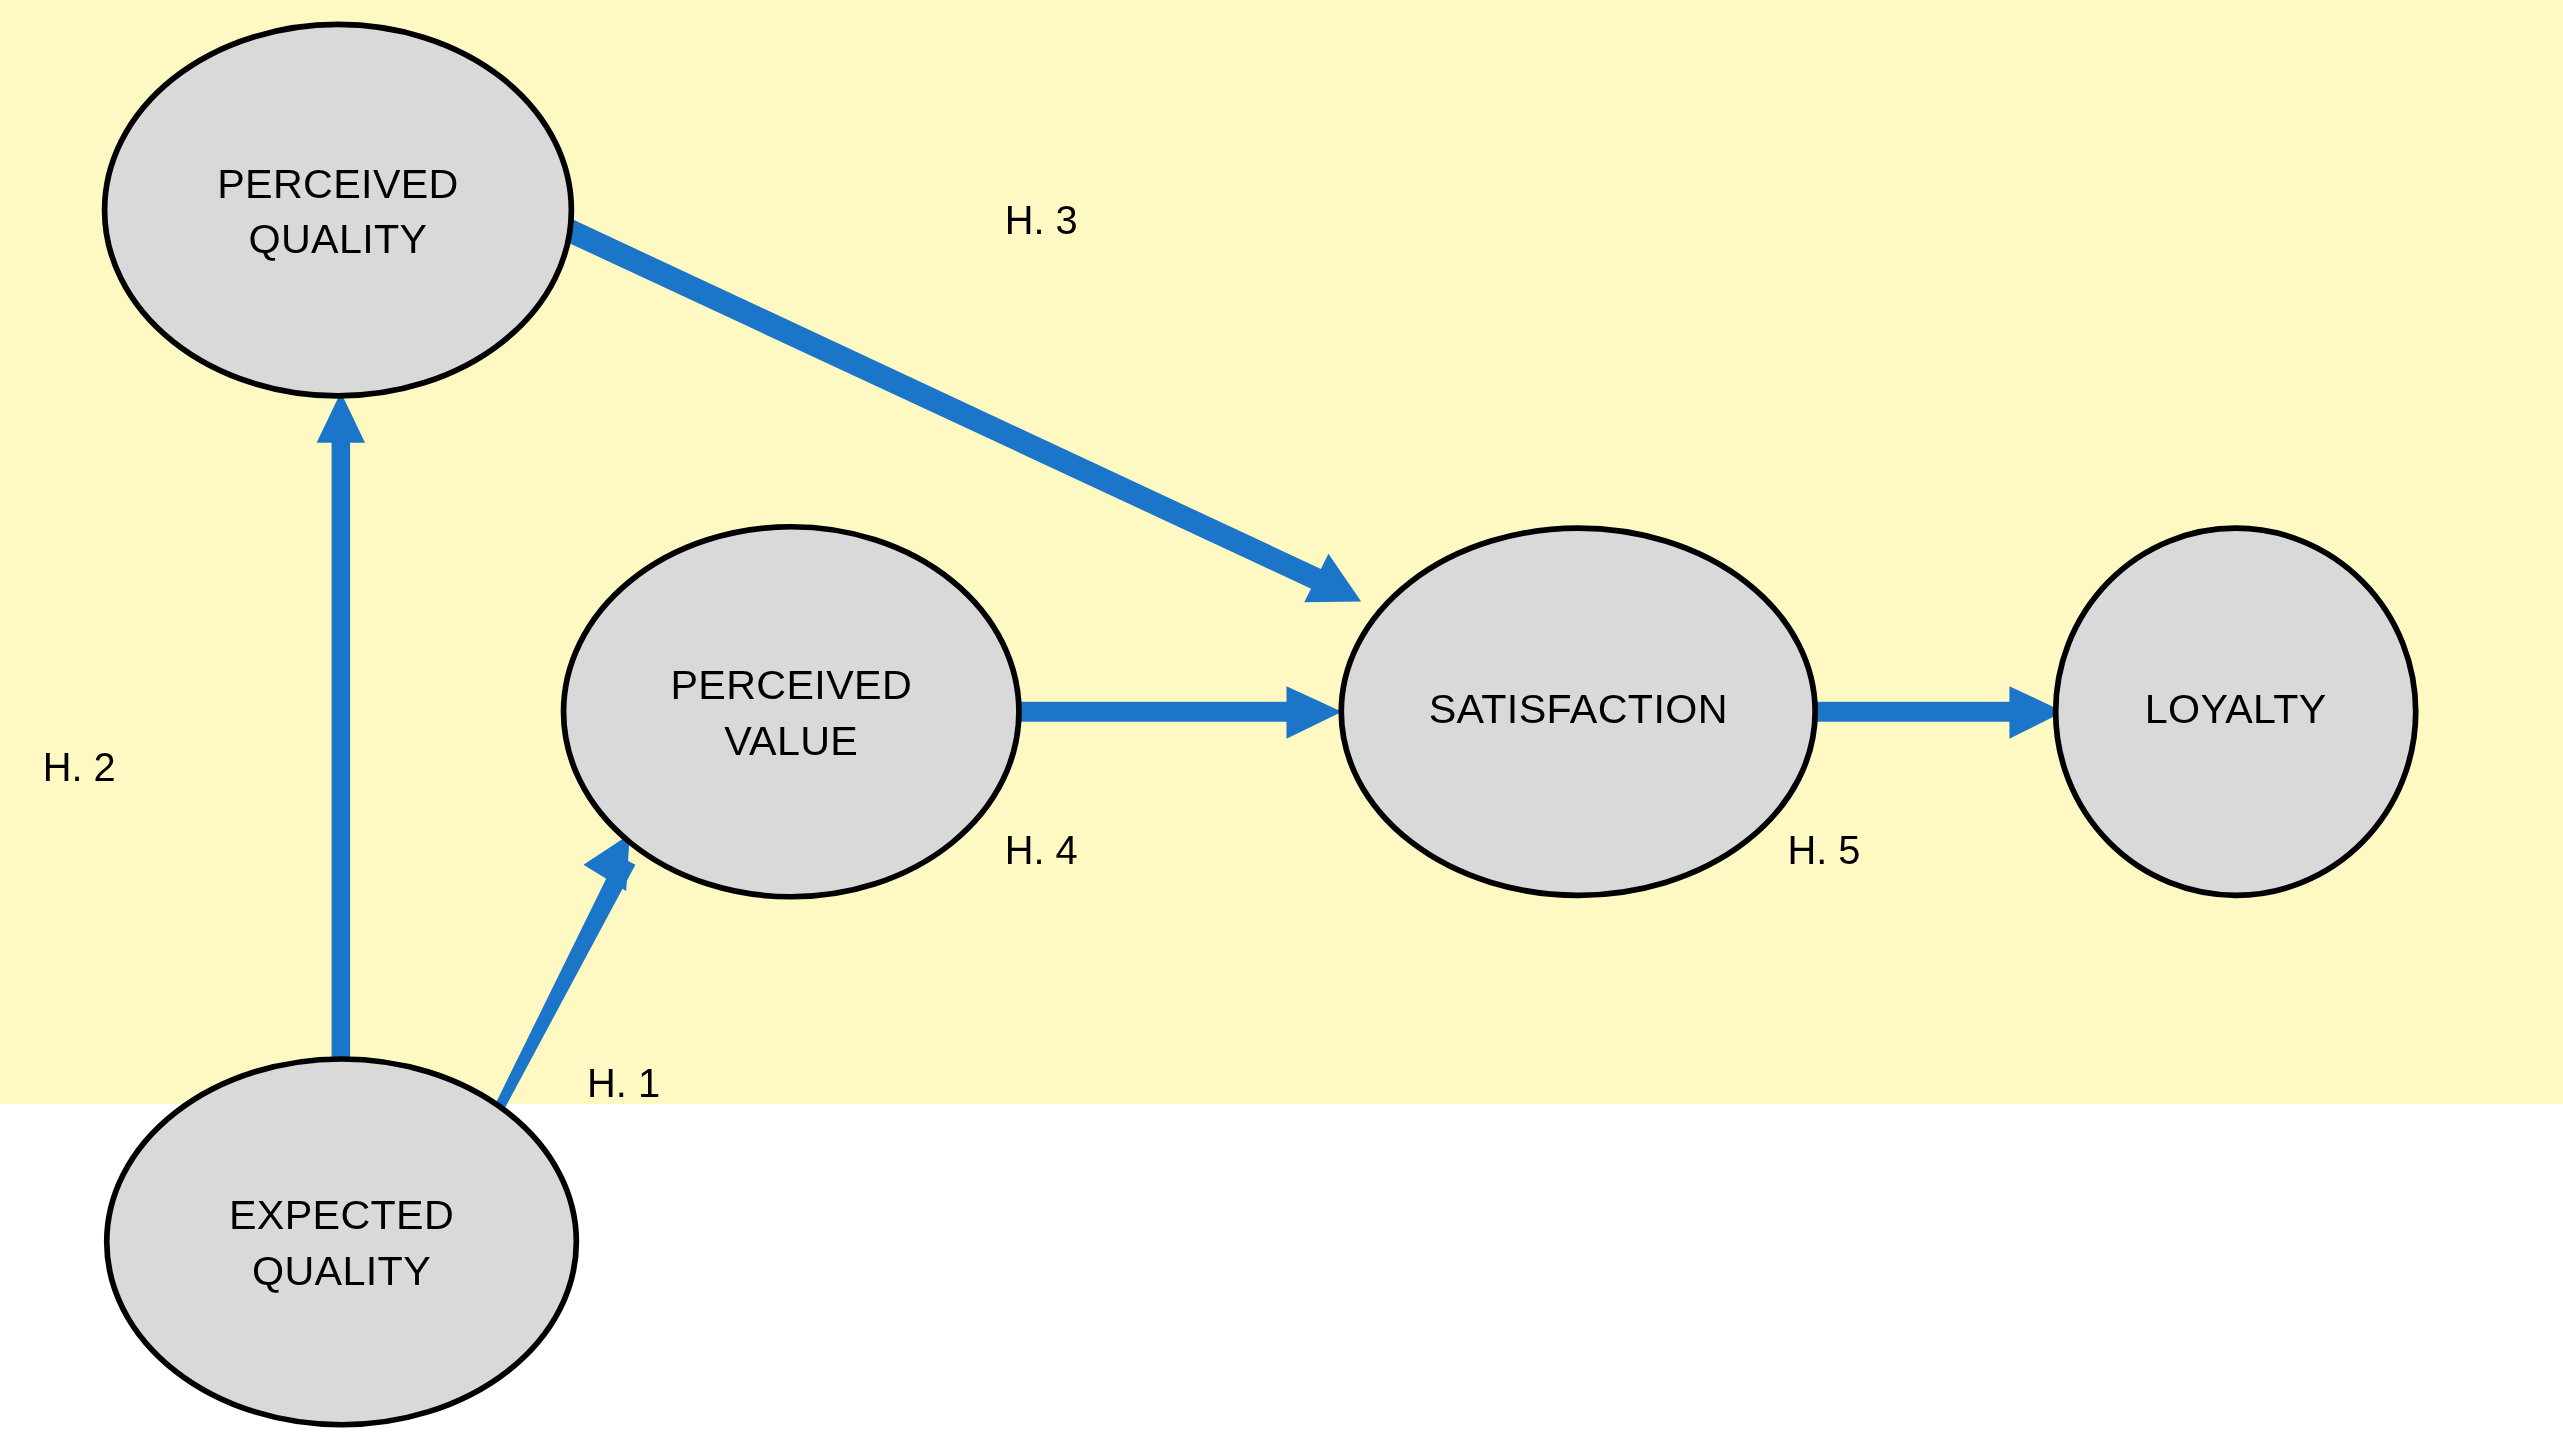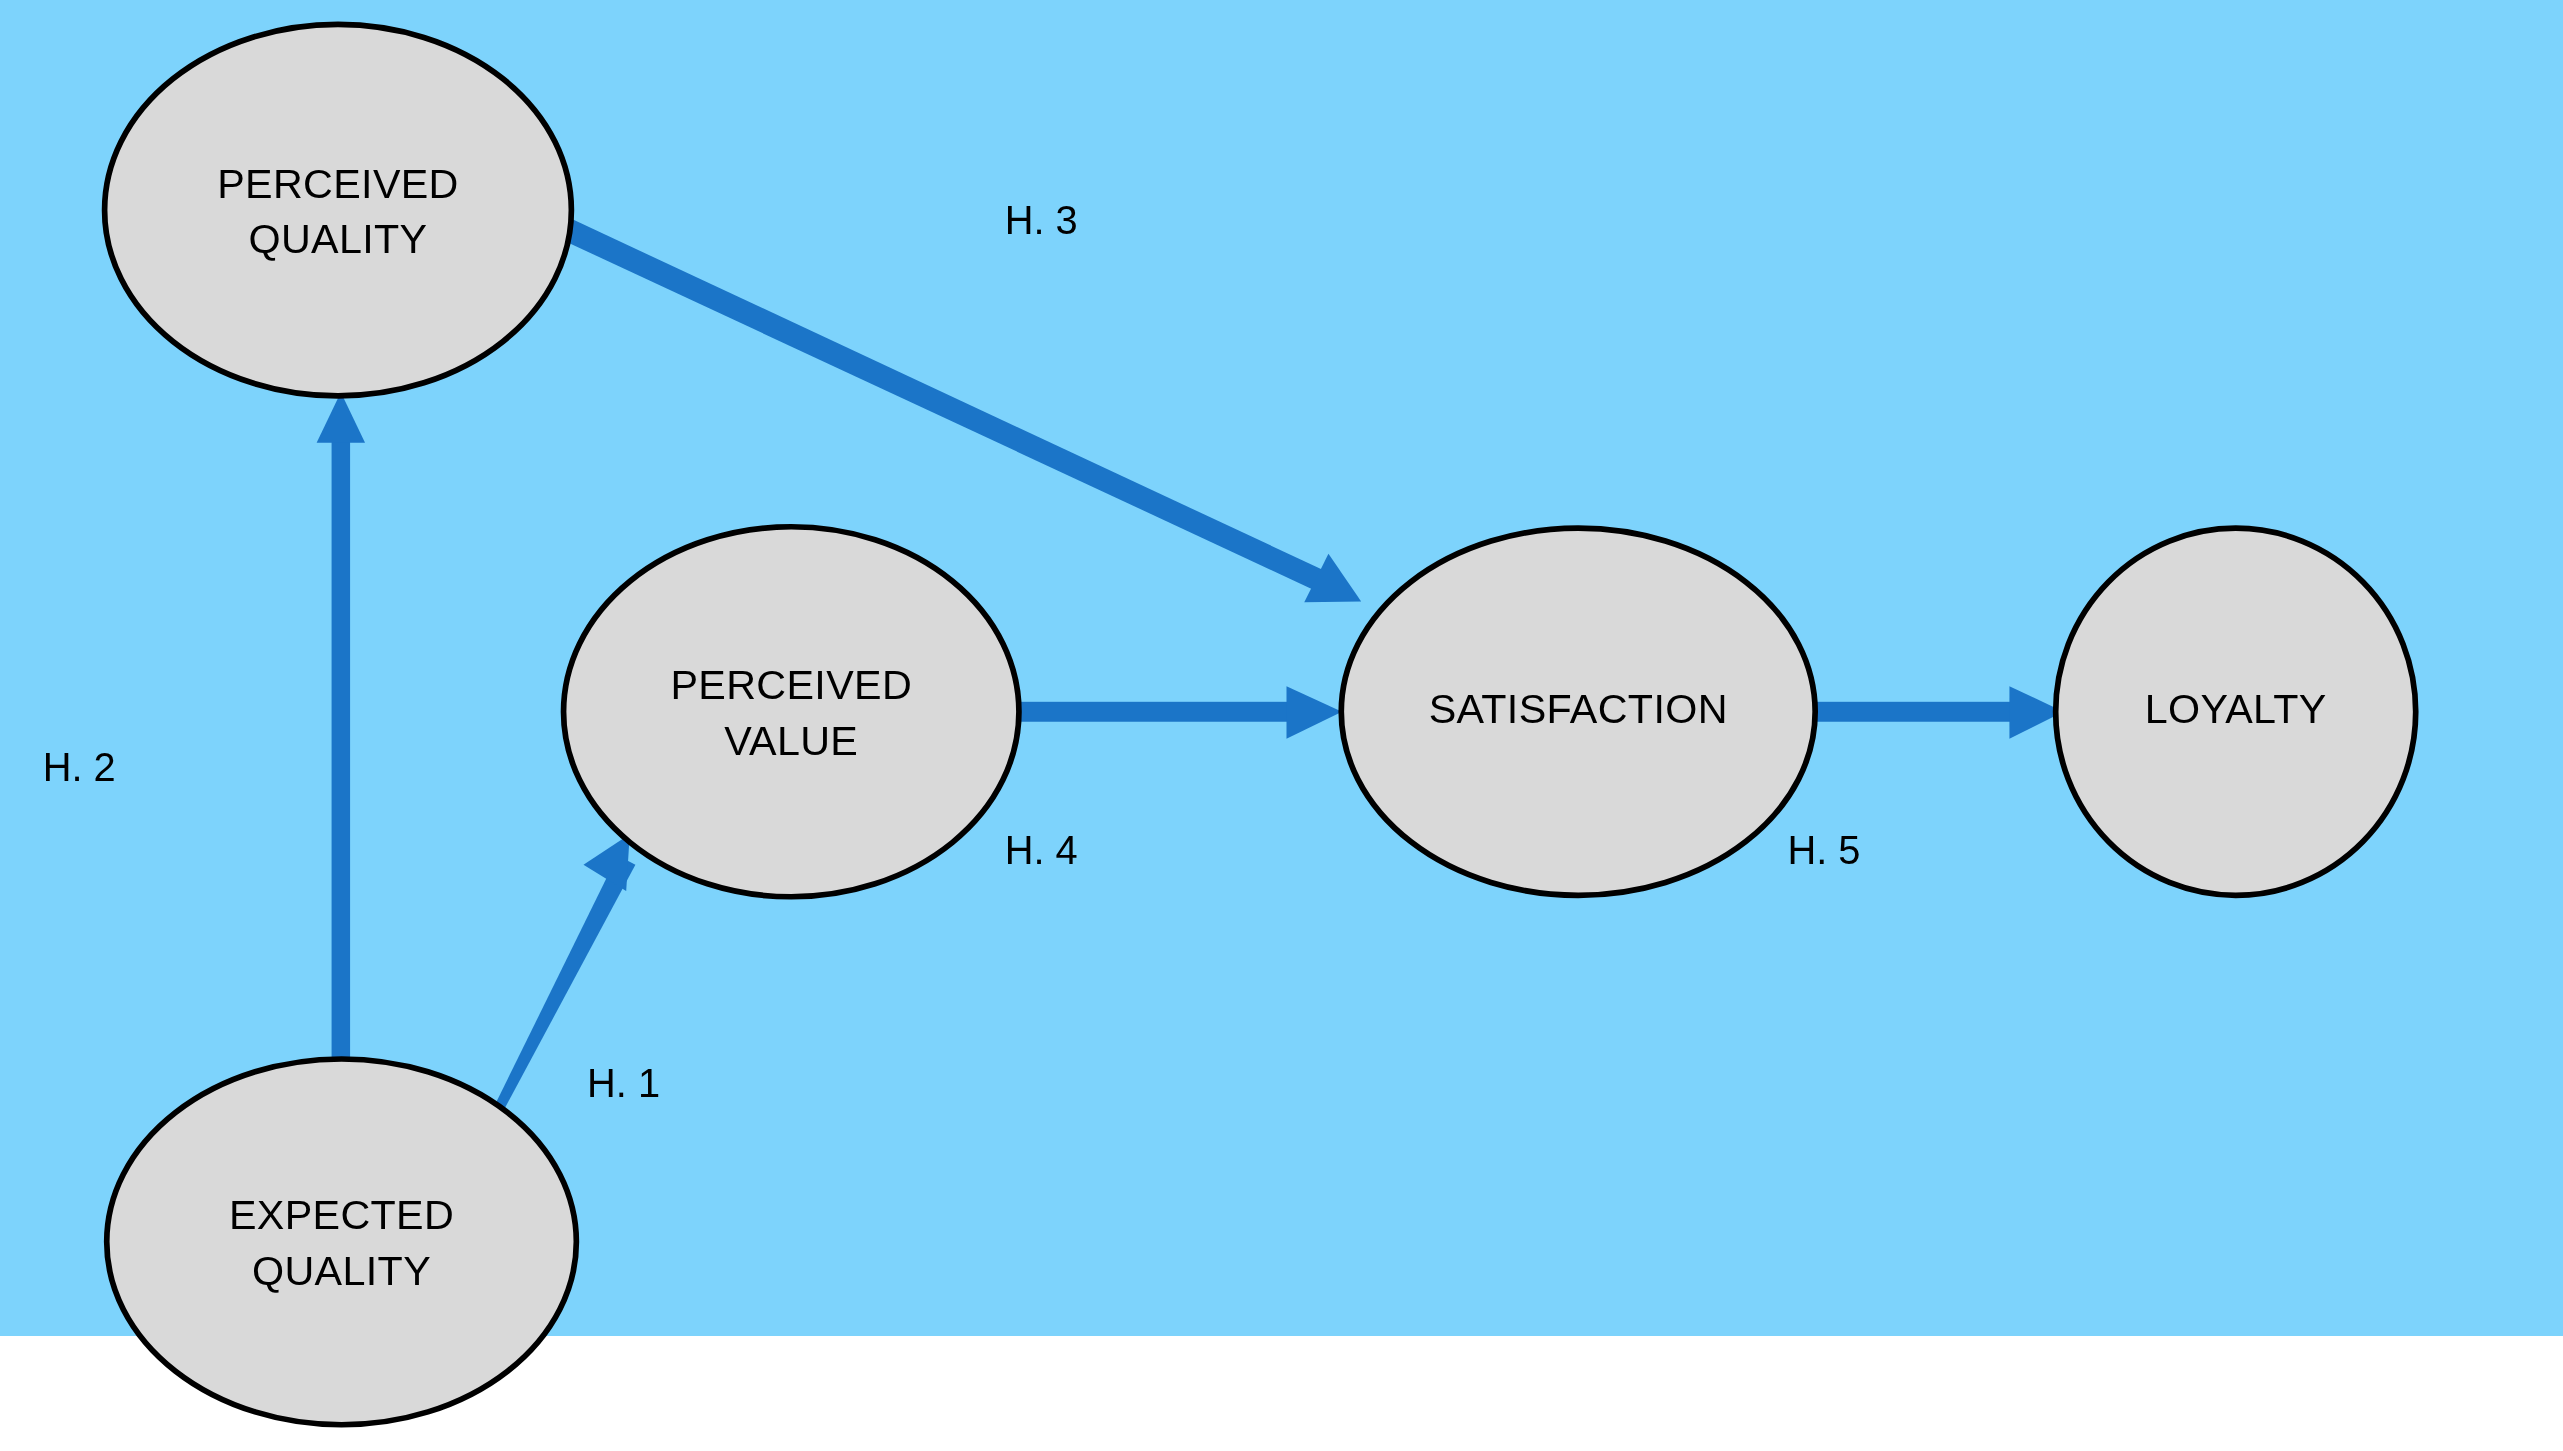--- a/index.html
+++ b/index.html
@@ -9,22 +9,22 @@
   }
   body {
     width: 2563px;
     height: 1452px;
     font-family: "Liberation Sans", sans-serif;
     overflow: hidden;
   }
   #diagram-root {
     position: relative;
     width: 2563px;
-    height: 1336px;
-    background: #7dd3fc;
+    height: 1104px;
+    background: #fef9c3;
   }
   svg#model-canvas {
     position: absolute;
     top: 0;
     left: 0;
     width: 2563px;
     height: 1452px;
     display: block;
   }
   .node-ellipse {

